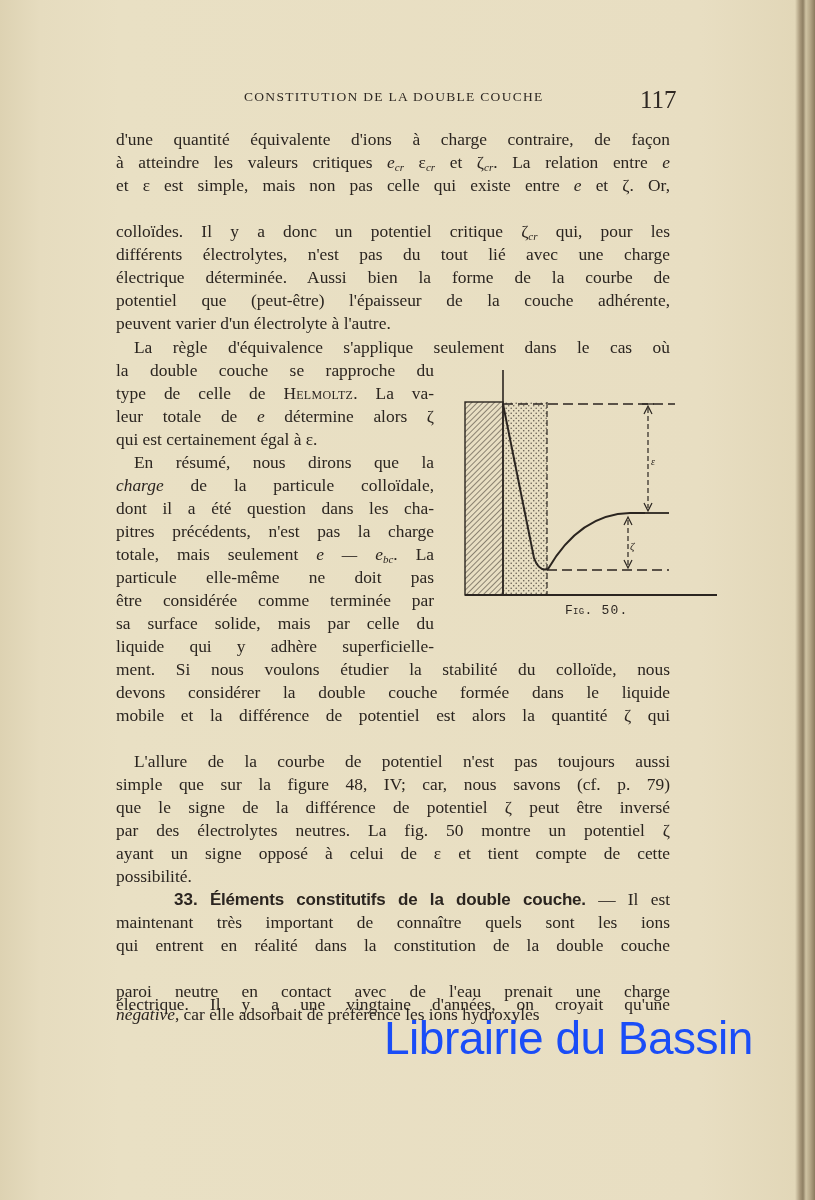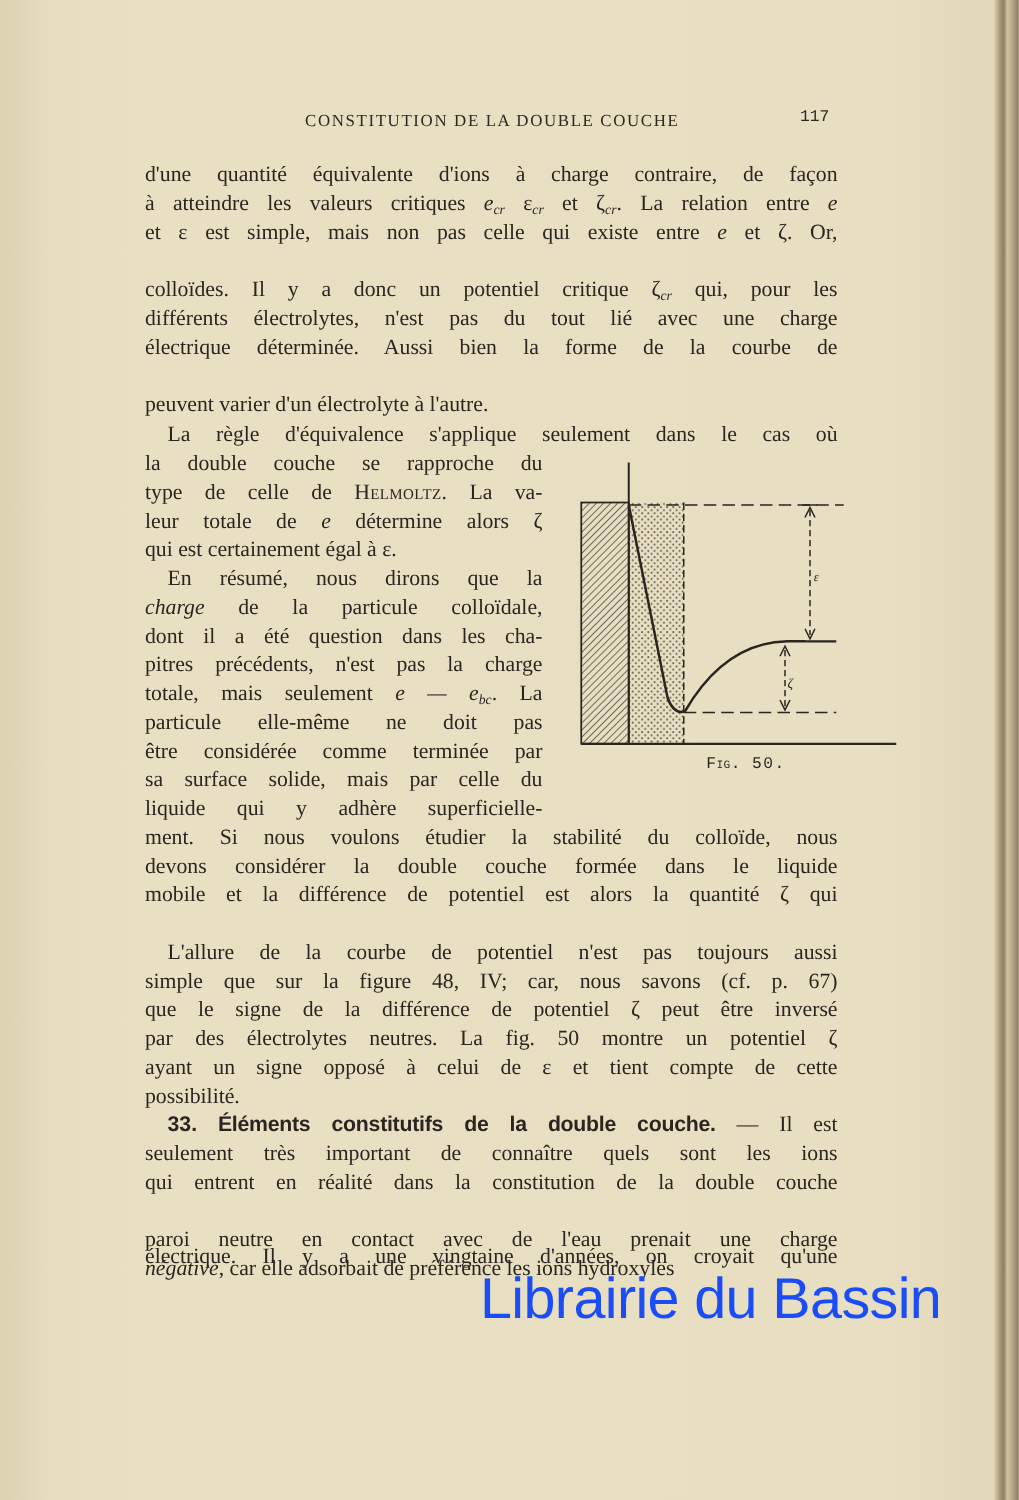--- a/index.html
+++ b/index.html
@@ -10,36 +10,36 @@
     color:#2b2520;
   }
   .page { position:absolute; left:0; top:0; width:815px; height:1200px; }
   .header {
     position:absolute; top:89px; left:244px;
     font-family:"Liberation Serif", serif;
     font-size:13.5px; letter-spacing:1.3px; color:#2e2823;
   }
   .pageno {
     position:absolute; top:86px; left:640px;
-    font-family:Liberation Mono, monospace; font-size:13px; color:#2e2823;
+    font-family:Liberation Serif, serif; font-size:25px; color:#2e2823;
   }
   .line {
     position:absolute; left:116px; width:554px; height:22px;
     font-family:"Liberation Serif", serif;
     font-size:17.4px; line-height:22px; white-space:nowrap;
     text-align:justify; text-align-last:justify; color:#2b2520;
   }
   .line.short { width:318px; }
   .line.last { text-align-last:left; }
   .line.indent { left:134px; width:536px; }
   .line.indent.short { width:300px; }
   .line i { font-style:italic; }
   .sc { font-variant:small-caps; letter-spacing:0.3px; }
   .sub { font-size:11px; font-style:italic; vertical-align:-3px; }
-  .heading-num { font-family:"Liberation Sans", sans-serif; font-weight:bold; font-size:17px; }
+  .heading-num { font-family:"Liberation Sans", sans-serif; font-weight:bold; font-size:17px;margin-left:40px; }
   .heading { font-family:"Liberation Sans", sans-serif; font-weight:bold; font-size:17px; letter-spacing:-0.2px; }
   .figure { position:absolute; left:455px; top:362px; width:270px; height:240px; }
   .figcap {
     position:absolute; left:565px; top:603px;
     font-family:Liberation Mono, monospace; font-size:13px; letter-spacing:1.2px; color:#2e2823;
   }
   .figcap .sc { font-variant:small-caps; }
   .watermark {
     position:absolute; left:384px; top:995px;
     font-family:"Liberation Sans", sans-serif; font-size:46px; line-height:50px;
@@ -53,20 +53,21 @@
 
   <div class="header">CONSTITUTION DE LA DOUBLE COUCHE</div>
   <div class="pageno">117</div>
 
   <div class="line" style="top:128px">d'une quantité équivalente d'ions à charge contraire, de façon</div>
   <div class="line" style="top:151px"><span>à atteindre les valeurs critiques </span><i>e</i><span class="sub">cr</span><span> ε</span><span class="sub">cr</span><span> et ζ</span><span class="sub">cr</span><span>. La relation entre </span><i>e</i></div>
   <div class="line" style="top:174px"><span>et ε est simple, mais non pas celle qui existe entre </span><i>e</i><span> et ζ. Or,</span></div>
   <div class="line" style="top:220px"><span>colloïdes. Il y a donc un potentiel critique ζ</span><span class="sub">cr</span><span>  qui, pour les</span></div>
   <div class="line" style="top:243px">différents électrolytes, n'est pas du tout lié avec une charge</div>
   <div class="line" style="top:266px">électrique déterminée. Aussi bien la forme de la courbe de</div>
+  <div class="line" style="top:289px">potentiel que (peut-être) l'épaisseur de la couche adhérente,</div>
   <div class="line last" style="top:312px">peuvent varier d'un électrolyte à l'autre.</div>
 
   <div class="line indent" style="top:336px">La règle d'équivalence s'applique seulement dans le cas où</div>
   <div class="line short" style="top:359px">la double couche se rapproche du</div>
   <div class="line short" style="top:382px"><span>type de celle de </span><span class="sc">Helmoltz</span><span>. La va-</span></div>
   <div class="line short" style="top:405px"><span>leur totale de </span><i>e</i><span> détermine alors ζ</span></div>
   <div class="line short last" style="top:428px">qui est certainement égal à ε.</div>
 
   <div class="line indent short" style="top:451px">En résumé, nous dirons que la</div>
   <div class="line short" style="top:474px"><i>charge</i><span> de la particule colloïdale,</span></div>
@@ -75,28 +76,28 @@
   <div class="line short" style="top:543px"><span>totale, mais seulement </span><i>e — e</i><span class="sub">bc</span><span>. La</span></div>
   <div class="line short" style="top:566px">particule elle-même ne doit pas</div>
   <div class="line short" style="top:589px">être considérée comme terminée par</div>
   <div class="line short" style="top:612px">sa surface solide, mais par celle du</div>
   <div class="line short" style="top:635px">liquide qui y adhère superficielle-</div>
   <div class="line" style="top:658px">ment. Si nous voulons étudier la stabilité du colloïde, nous</div>
   <div class="line" style="top:681px">devons considérer la double couche formée dans le liquide</div>
   <div class="line" style="top:704px">mobile et la différence de potentiel est alors la quantité ζ qui</div>
 
   <div class="line indent" style="top:750px">L'allure de la courbe de potentiel n'est pas toujours aussi</div>
-  <div class="line" style="top:773px">simple que sur la figure 48, IV; car, nous savons (cf. p. 67)</div>
+  <div class="line" style="top:773px">simple que sur la figure 48, IV; car, nous savons (cf. p. 79)</div>
   <div class="line" style="top:796px">que le signe de la différence de potentiel ζ peut être inversé</div>
   <div class="line" style="top:819px">par des électrolytes neutres. La fig. 50 montre un potentiel ζ</div>
   <div class="line" style="top:842px">ayant un signe opposé à celui de ε et tient compte de cette</div>
   <div class="line last" style="top:865px">possibilité.</div>
 
   <div class="line indent" style="top:888px"><span class="heading-num">33.</span> <span class="heading">Éléments constitutifs de la double couche.</span><span> — Il est</span></div>
-  <div class="line" style="top:911px">seulement très important de connaître quels sont les ions</div>
+  <div class="line" style="top:911px">maintenant très important de connaître quels sont les ions</div>
   <div class="line" style="top:934px">qui entrent en réalité dans la constitution de la double couche</div>
   <div class="line" style="top:993px">électrique. Il y a une vingtaine d'années, on croyait qu'une</div>
   <div class="line last" style="top:1003px"><i>négative</i><span>, car elle adsorbait de préférence les ions hydroxyles</span></div>
   <div class="line" style="top:980px">paroi neutre en contact avec de l'eau prenait une charge</div>
 
   <svg class="figure" viewBox="0 0 270 240" width="270" height="240">
     <defs>
       <pattern id="hatch" width="4" height="4" patternUnits="userSpaceOnUse" patternTransform="rotate(45)">
         <line x1="0" y1="0" x2="0" y2="4" stroke="#3a332c" stroke-width="1.1"></line>
       </pattern>

